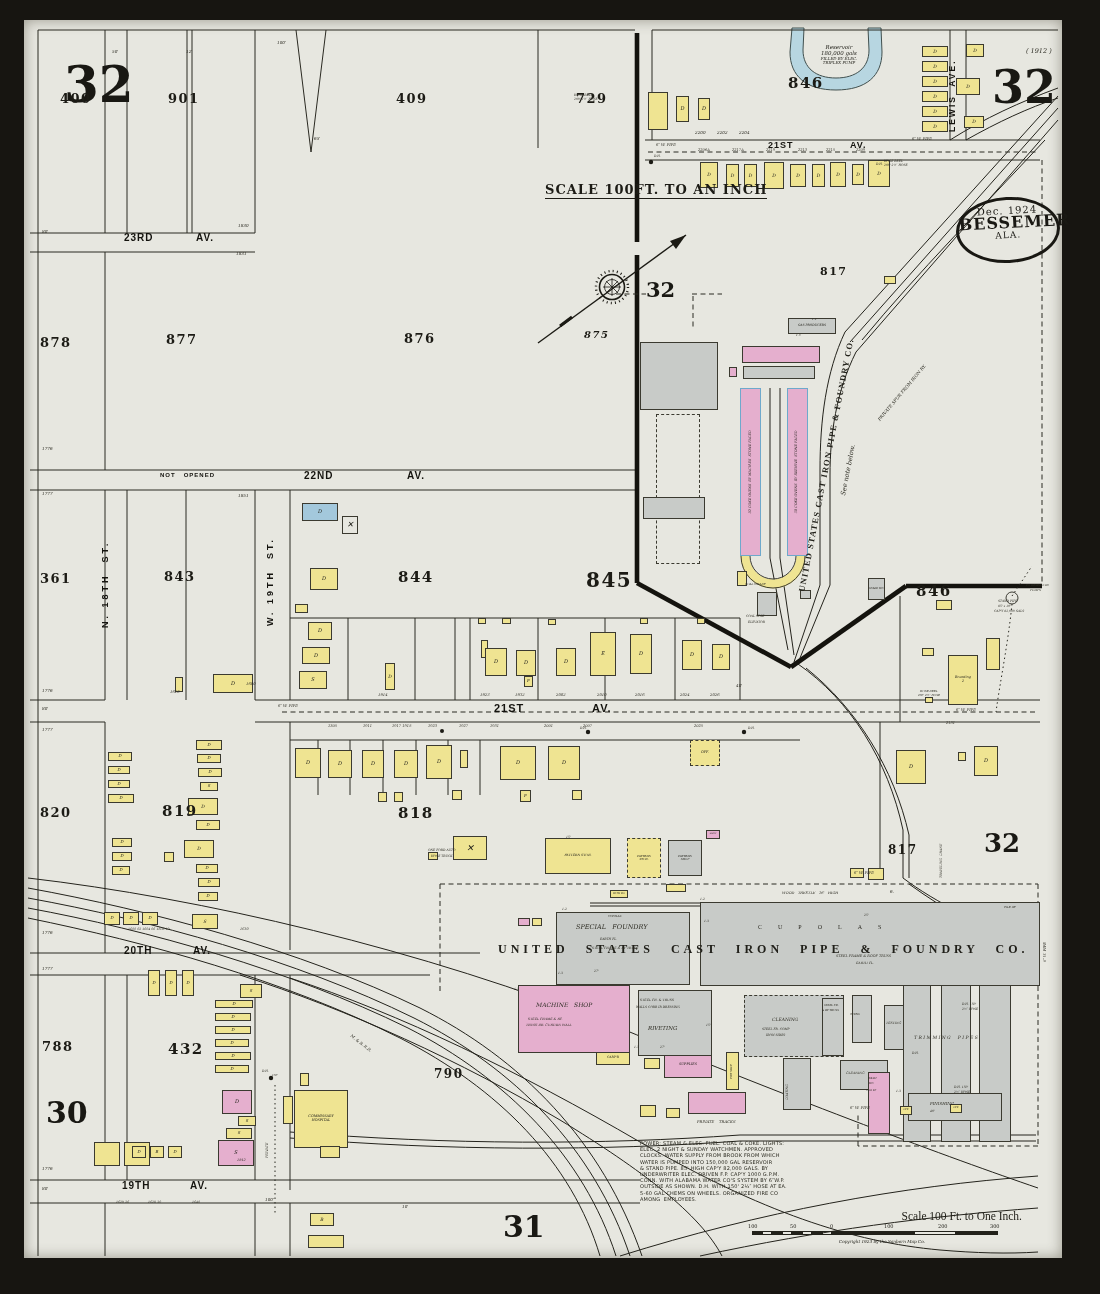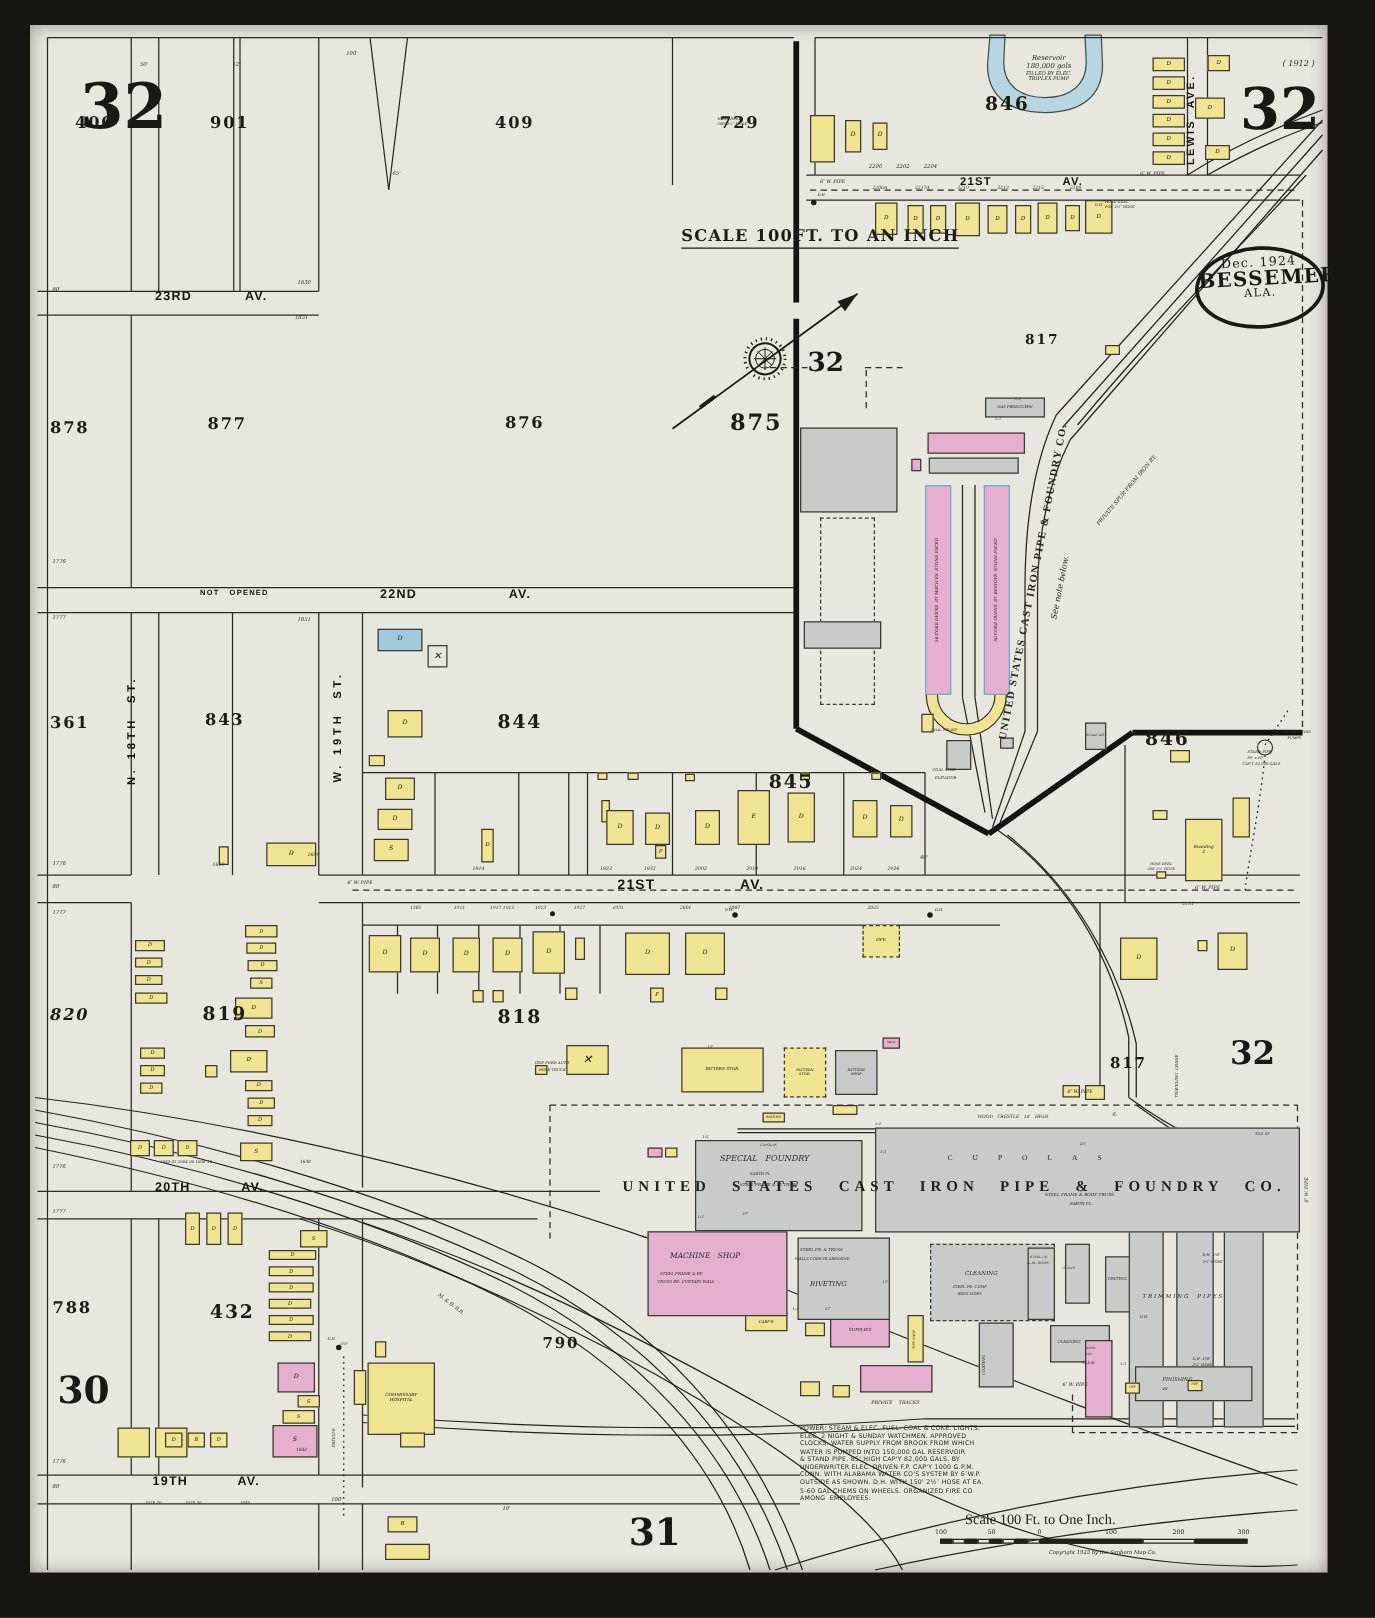--- a/index.html
+++ b/index.html
@@ -57,21 +57,21 @@
   #spur-label{position:absolute;left:846px;top:390px;width:112px;text-align:center;
       transform:rotate(-50deg);font-family:"DejaVu Serif",serif;font-style:italic;
       font-size:4.4px;color:#2e2d24;white-space:nowrap}
   #reservoir-label{position:absolute;left:800px;top:44px;width:78px;text-align:center;
       font-family:"DejaVu Serif",serif;font-style:italic;color:#27261f;line-height:1.15}
   #reservoir-label .a{font-size:5.5px} #reservoir-label .b{font-size:4px}
   #note-block{position:absolute;left:640px;top:1140px;width:224px;
       font-family:"DejaVu Sans",sans-serif;font-size:5px;letter-spacing:.2px;
       line-height:1.24;color:#2a291f;white-space:pre}
   #scalebar{position:absolute;left:742px;top:1210px;width:280px;color:#22211a}
-  #sb-title{font-family:"Liberation Serif",serif;font-size:11.5px;text-align:left;margin-left:30px}
+  #sb-title{font-family:"Liberation Serif",serif;font-size:11.5px;text-align:right;margin-left:30px}
   #sb-ticks{position:relative;height:8px;font-size:5px;font-family:"DejaVu Serif",serif}
   #sb-ticks span{position:absolute;top:1px}
   #sb-bar{position:relative;height:5px;margin-top:1px}
   #sb-bar .cell{position:absolute;height:4px;border:.7px solid #22211a;box-sizing:border-box}
   #sb-copy{font-family:"DejaVu Serif",serif;font-style:italic;font-size:4.2px;text-align:center;margin-top:3px}
   .nt{pointer-events:none}
 </style>
 </head>
 <body>
 
@@ -655,28 +655,28 @@
       <div id="sb-copy">Copyright 1923 by the Sanborn Map Co.</div>
     </div>
   <div class="block-num nt" style="left: 60px; top: 92px; font-size: 13px;">400</div>
       <div class="block-num nt" style="left: 168px; top: 92px; font-size: 13px;">901</div>
       <div class="block-num nt" style="left: 396px; top: 92px; font-size: 13px;">409</div>
       <div class="block-num nt" style="left: 576px; top: 92px; font-size: 13px;">729</div>
       <div class="block-num nt" style="left: 788px; top: 76px; font-size: 15px;">846</div>
       <div class="block-num nt" style="left: 40px; top: 336px; font-size: 13px;">878</div>
       <div class="block-num nt" style="left: 166px; top: 333px; font-size: 13px;">877</div>
       <div class="block-num nt" style="left: 404px; top: 332px; font-size: 13px;">876</div>
-      <div class="block-num nt" style="left: 584px; top: 330px; font-size: 18px;">875</div>
+      <div class="block-num nt" style="left: 584px; top: 330px; font-size: 10px; font-style: italic;">875</div>
       <div class="block-num nt" style="left: 820px; top: 266px; font-size: 11px;">817</div>
       <div class="block-num nt" style="left: 40px; top: 572px; font-size: 13px;">361</div>
       <div class="block-num nt" style="left: 164px; top: 570px; font-size: 13px;">843</div>
       <div class="block-num nt" style="left: 398px; top: 570px; font-size: 15px;">844</div>
-      <div class="block-num nt" style="left: 615px; top: 570px; font-size: 15px; margin-top: 48px;">845</div>
+      <div class="block-num nt" style="left: 586px; top: 570px; font-size: 20px;">845</div>
       <div class="block-num nt" style="left: 916px; top: 584px; font-size: 15px;">846</div>
-      <div class="block-num nt" style="left: 40px; top: 806px; font-size: 13px; font-style: italic;">820</div>
+      <div class="block-num nt" style="left: 40px; top: 806px; font-size: 13px;">820</div>
       <div class="block-num nt" style="left: 162px; top: 804px; font-size: 15px;">819</div>
       <div class="block-num nt" style="left: 398px; top: 806px; font-size: 15px;">818</div>
       <div class="block-num nt" style="left: 888px; top: 844px; font-size: 12px;">817</div>
       <div class="block-num nt" style="left: 42px; top: 1040px; font-size: 13px;">788</div>
       <div class="block-num nt" style="left: 168px; top: 1042px; font-size: 15px;">432</div>
       <div class="block-num nt" style="left: 434px; top: 1068px; font-size: 12px;">790</div>
       <div class="street nt" style="left: 124px; top: 233px; font-size: 10px; letter-spacing: 1px;">23RD</div>
       <div class="street nt" style="left: 196px; top: 233px; font-size: 10px; letter-spacing: 1px;">AV.</div>
       <div class="street nt" style="left: 160px; top: 472px; font-size: 6px; letter-spacing: 1px;">NOT   OPENED</div>
       <div class="street nt" style="left: 304px; top: 471px; font-size: 10px; letter-spacing: 1px;">22ND</div>

